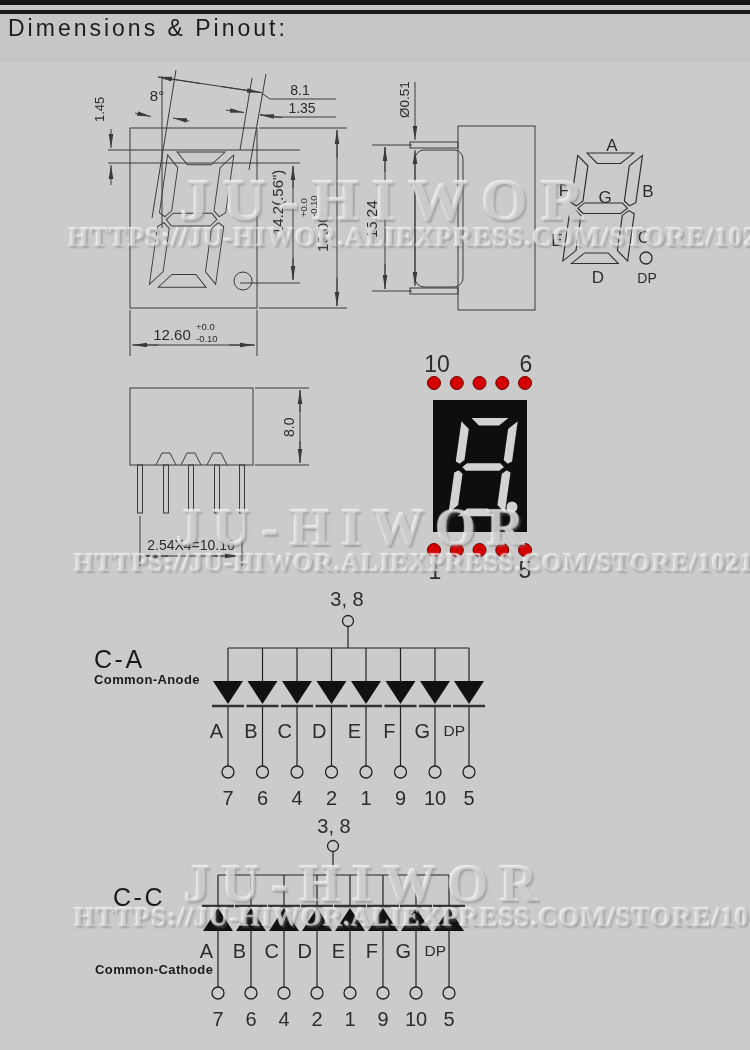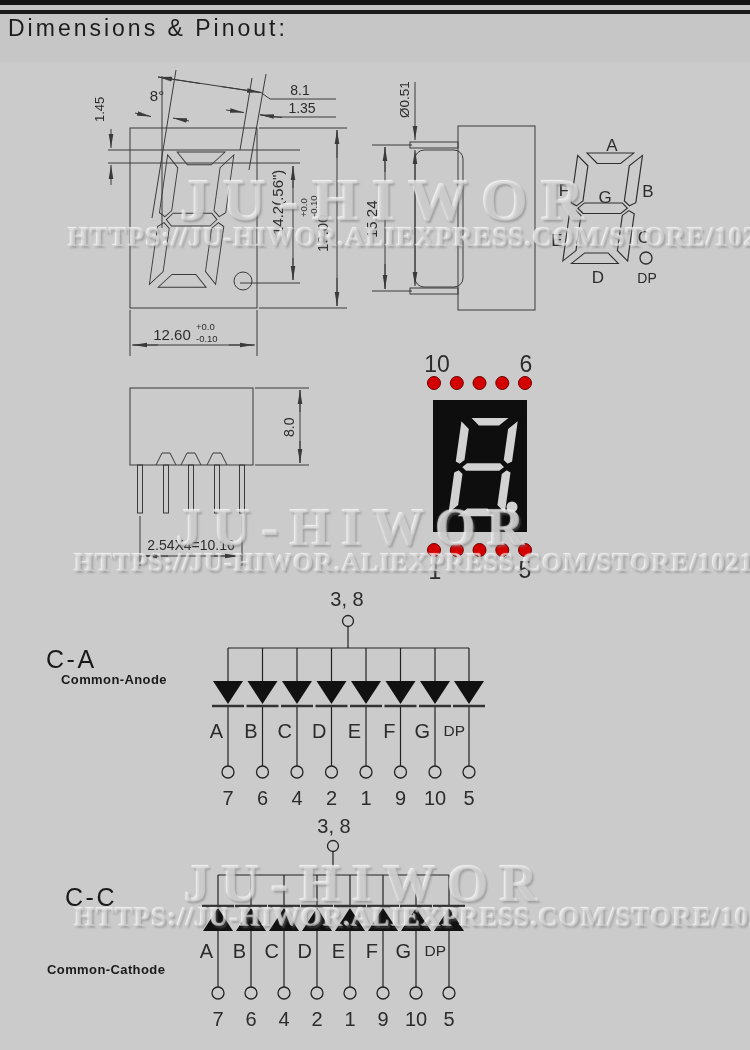--- a/index.html
+++ b/index.html
@@ -13,21 +13,21 @@
   .title{
     position:absolute;left:8px;top:15px;font-size:23px;color:#1c1c1c;
     letter-spacing:3px;white-space:nowrap;text-align:center;
   }
   .subtitle{
     position:absolute;left:197px;top:39px;font-size:23px;color:#1c1c1c;
     letter-spacing:1px;white-space:nowrap;
   }
   svg.art{position:absolute;left:0;top:0;}
   svg text{font-family:"Liberation Sans",sans-serif;fill:#2c2c2c;}
-  .lab{position:absolute;color:#1a1a1a;white-space:nowrap;}
+  .lab{position:absolute;color:#1a1a1a;white-space:nowrap;margin-left:48px;}
   .schem-title{font-size:25px;letter-spacing:2.5px;}
   .schem-sub{font-size:13px;font-weight:bold;letter-spacing:0.4px;}
   .wm{
     position:absolute;white-space:nowrap;pointer-events:none;
     font-family:"Liberation Serif",serif;font-weight:bold;
     color:rgba(214,214,214,0.62);
     text-shadow:1.5px 2px 2px rgba(120,120,120,0.48),-1px -1px 1px rgba(255,255,255,0.75);
   }
   .wm-brand1{left:180px;top:166px;font-size:60px;letter-spacing:13px;}
   .wm-url1{left:68px;top:222px;font-size:27px;letter-spacing:1px;}
@@ -365,21 +365,21 @@
         <text x="317" y="1026">2</text>
         <text x="350" y="1026">1</text>
         <text x="383" y="1026">9</text>
         <text x="416" y="1026">10</text>
         <text x="449" y="1026">5</text>
       </g>
     </g>
   </svg>
 
   <div class="lab schem-title" style="left:46px;top:645px;">C-A</div>
-  <div class="lab schem-sub" style="left:61px;top:672px;">Common-Anode</div>
+  <div class="lab schem-sub" style="left:46px;top:672px;">Common-Anode</div>
   <div class="lab schem-title" style="left:65px;top:883px;">C-C</div>
   <div class="lab schem-sub" style="left:47px;top:962px;">Common-Cathode</div>
 
   <div class="wm wm-brand1">JU-HIWOR</div>
   <div class="wm wm-url1">HTTPS://JU-HIWOR.ALIEXPRESS.COM/STORE/1021664</div>
   <div class="wm wm-brand2">JU-HIWOR</div>
   <div class="wm wm-url2">HTTPS://JU-HIWOR.ALIEXPRESS.COM/STORE/1021664</div>
   <div class="wm wm-brand3">JU-HIWOR</div>
   <div class="wm wm-url3">HTTPS://JU-HIWOR.ALIEXPRESS.COM/STORE/1021664</div>
 

